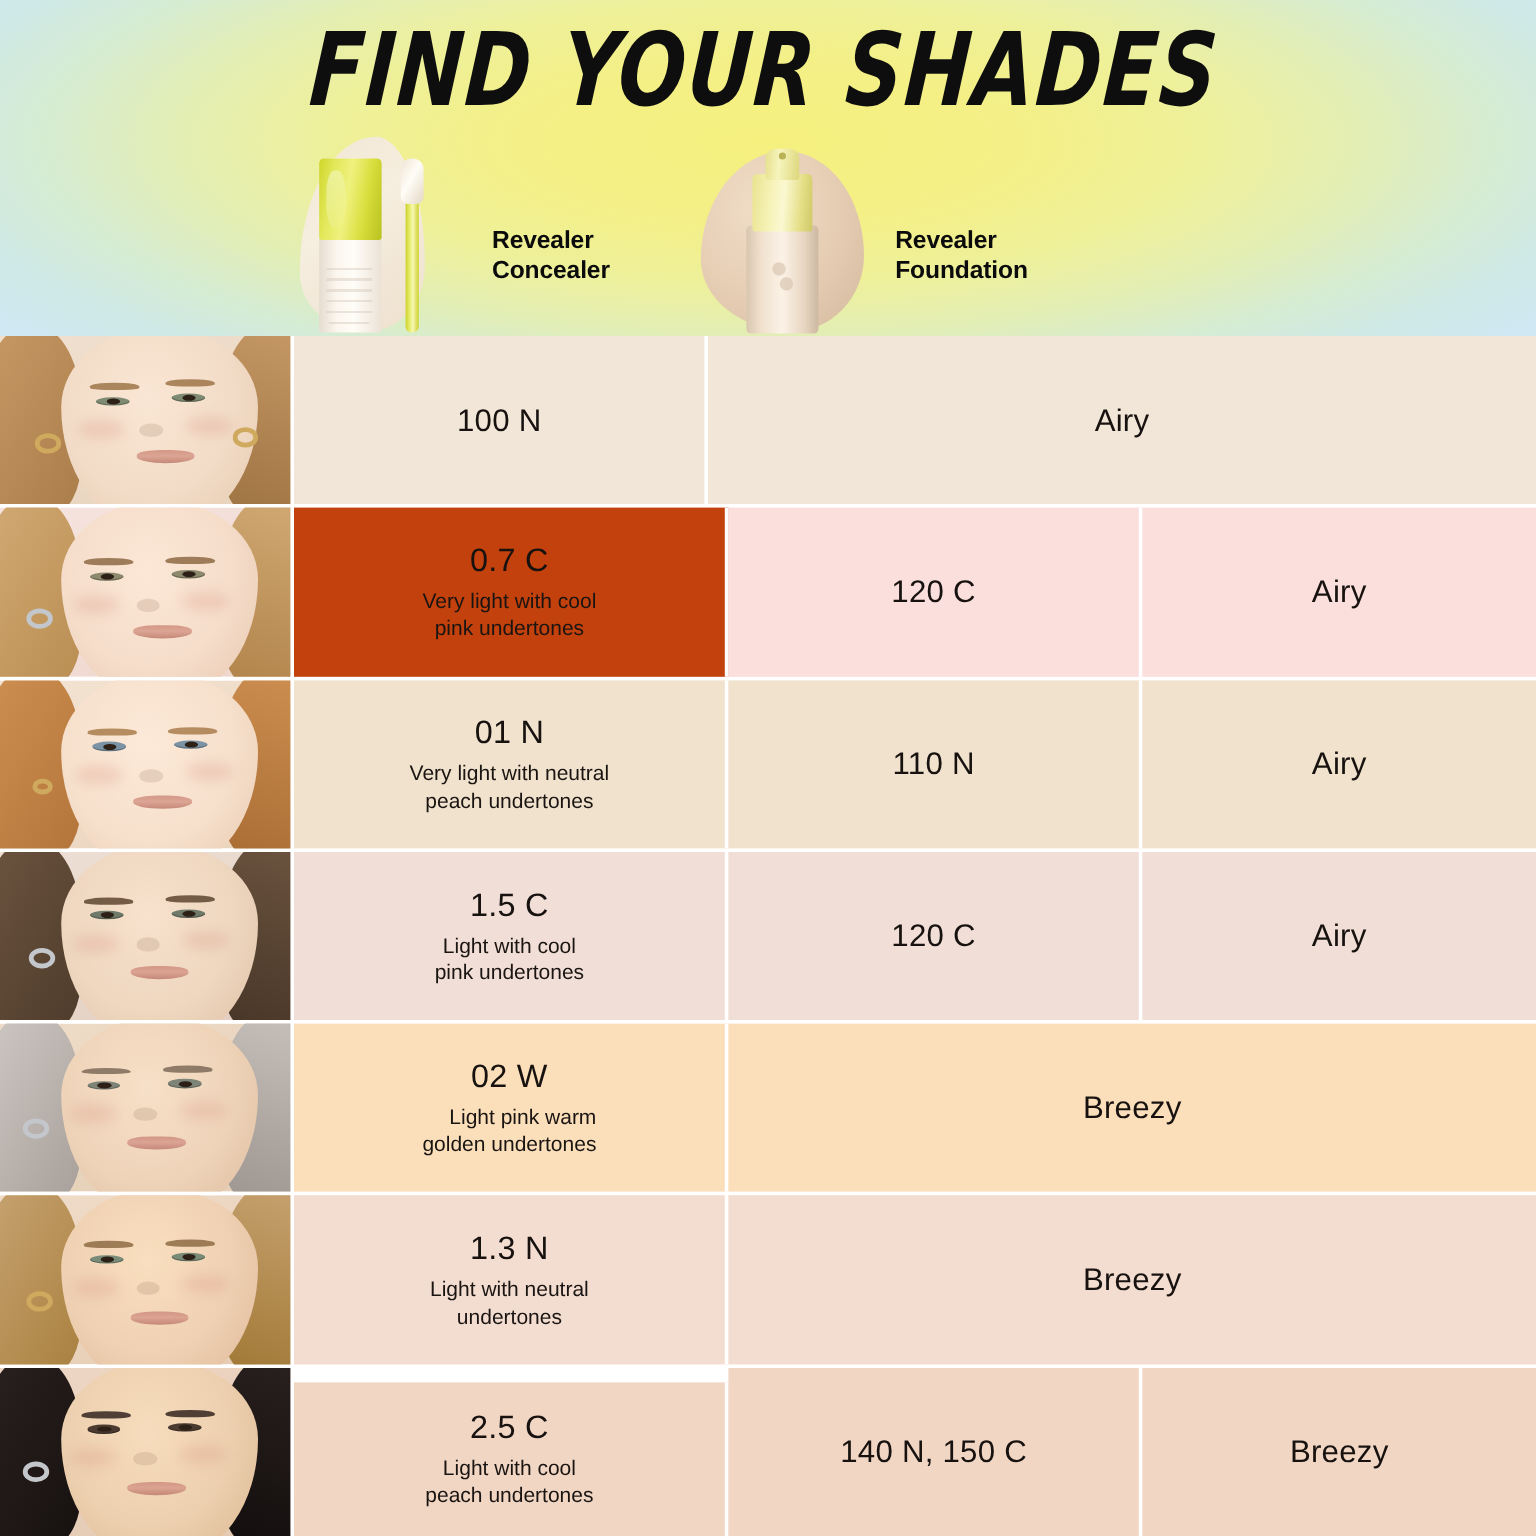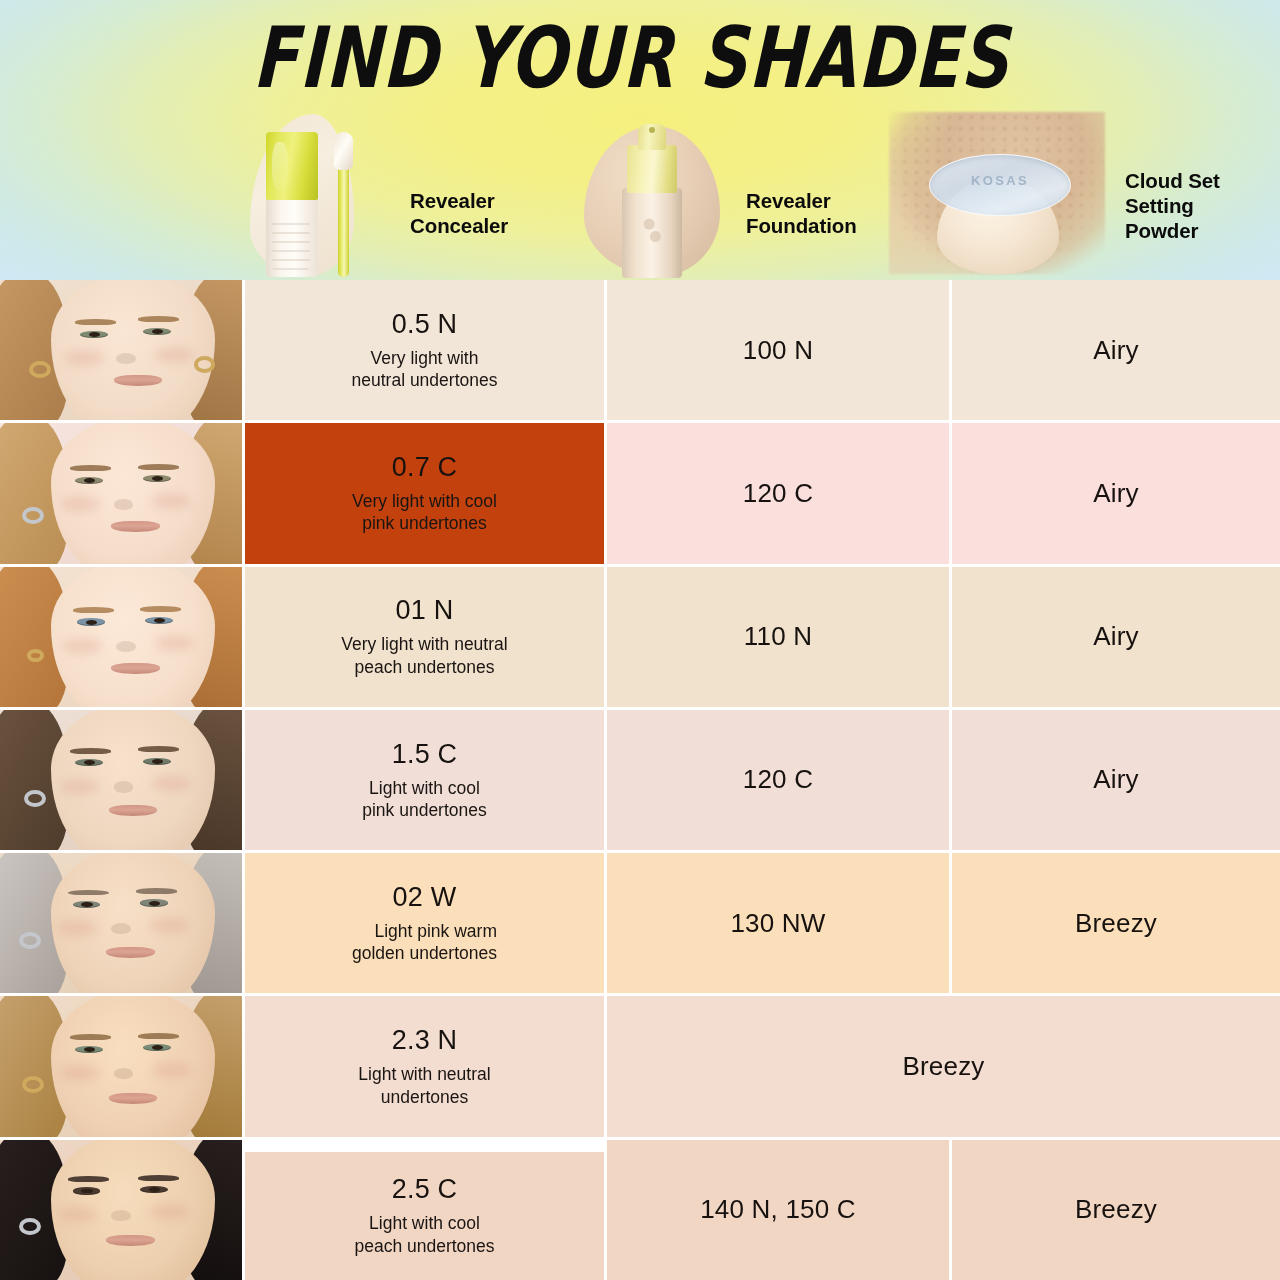--- a/index.html
+++ b/index.html
@@ -391,32 +391,20 @@
       <div class="art-foundation">
         <div class="fd-blob"></div>
         <div class="fd-bottle"></div>
         <div class="fd-collar"></div>
         <div class="fd-pump"></div>
       </div>
       <div class="prod-label" style="margin-left:8px; margin-top:36px;">Revealer
 Foundation</div>
     </div>
 
-    <div class="prod" style="left:885px; top:112px;">
-      <div class="art-powder">
-        <div class="pw-spill"></div>
-        <div class="pw-pan"></div>
-        <div class="pw-lid">
-          <div class="pw-brand">KOSAS</div>
-        </div>
-      </div>
-      <div class="prod-label" style="margin-left:10px; margin-top:22px;">Cloud Set
-Setting
-Powder</div>
-    </div>
   </div>
 
   <div class="table">
 
     <div class="row">
       <div class="cell-face">
         <div class="f-bg" style="background:linear-gradient(160deg,#f0e0cf,#e8d3bd);"></div>
         <div class="f-hair-l" style="background:linear-gradient(120deg,#c79a66,#a97c49);"></div>
         <div class="f-hair-r" style="background:linear-gradient(200deg,#c79a66,#9e7342);"></div>
         <div class="f-face" style="background:radial-gradient(ellipse at 44% 36%,#fae6d4,#f2dcc7 55%,#e4c6ac 100%);"></div>
@@ -424,25 +412,20 @@
         <div class="f-brow-r" style="left:57%; top:26%; background:#9d7448;"></div>
         <div class="f-eye-l" style="left:33%; top:36%; background:#7f8a72;"></div>
         <div class="f-eye-r" style="left:59%; top:34%; background:#7f8a72;"></div>
         <div class="f-nose" style="left:48%; top:52%;"></div>
         <div class="f-lips" style="left:47%; top:68%;"></div>
         <div class="f-blush-l" style="left:27%; top:50%;"></div>
         <div class="f-blush-r" style="left:64%; top:48%;"></div>
         <div class="f-earring" style="left:12%; top:58%;"></div>
         <div class="f-earring" style="left:80%; top:54%;"></div>
       </div>
-      <div class="cell-shade" style="background:#f2e6d8;">
-        <div class="shade-code">0.5 N</div>
-        <div class="shade-desc">Very light with
-neutral undertones</div>
-      </div>
       <div class="cell-foundation" style="background:#f2e6d8;">
         <div class="big-val">100 N</div>
       </div>
       <div class="cell-powder" style="background:#f2e6d8;">
         <div class="big-val">Airy</div>
       </div>
     </div>
 
     <div class="row">
       <div class="cell-face">
@@ -545,23 +528,20 @@
         <div class="f-lips" style="left:44%; top:67%;"></div>
         <div class="f-blush-l" style="left:24%; top:48%;"></div>
         <div class="f-blush-r" style="left:62%; top:46%;"></div>
         <div class="f-earring silver" style="left:8%; top:56%;"></div>
       </div>
       <div class="cell-shade" style="background:#fbdfba;text-align:right;">
         <div class="shade-code">02 W</div>
         <div class="shade-desc">Light pink warm
 golden undertones</div>
       </div>
-      <div class="cell-foundation" style="background:#fbdfba;">
-        <div class="big-val">130 NW</div>
-      </div>
       <div class="cell-powder" style="background:#fbdfba;">
         <div class="big-val">Breezy</div>
       </div>
     </div>
 
     <div class="row">
       <div class="cell-face">
         <div class="f-bg" style="background:linear-gradient(160deg,#f0dcc9,#e5ccb3);"></div>
         <div class="f-hair-l" style="background:linear-gradient(120deg,#c8a472,#a8803f);"></div>
         <div class="f-hair-r" style="background:linear-gradient(200deg,#c8a472,#a07734);"></div>
@@ -570,21 +550,21 @@
         <div class="f-brow-r" style="left:57%; top:26%; background:#8d6b44;"></div>
         <div class="f-eye-l" style="left:31%; top:35%; background:#7a8b78;"></div>
         <div class="f-eye-r" style="left:59%; top:34%; background:#7a8b78;"></div>
         <div class="f-nose" style="left:47%; top:51%;"></div>
         <div class="f-lips" style="left:45%; top:69%;"></div>
         <div class="f-blush-l" style="left:25%; top:49%;"></div>
         <div class="f-blush-r" style="left:63%; top:47%;"></div>
         <div class="f-earring" style="left:9%; top:57%;"></div>
       </div>
       <div class="cell-shade" style="background:#f3ddd1;">
-        <div class="shade-code">2.3 N</div>
+        <div class="shade-code">1.3 N</div>
         <div class="shade-desc">Light with neutral
 undertones</div>
       </div>
       <div class="cell-powder" style="background:#f3ddd1;">
         <div class="big-val">Breezy</div>
       </div>
     </div>
 
     <div class="row">
       <div class="cell-face">

